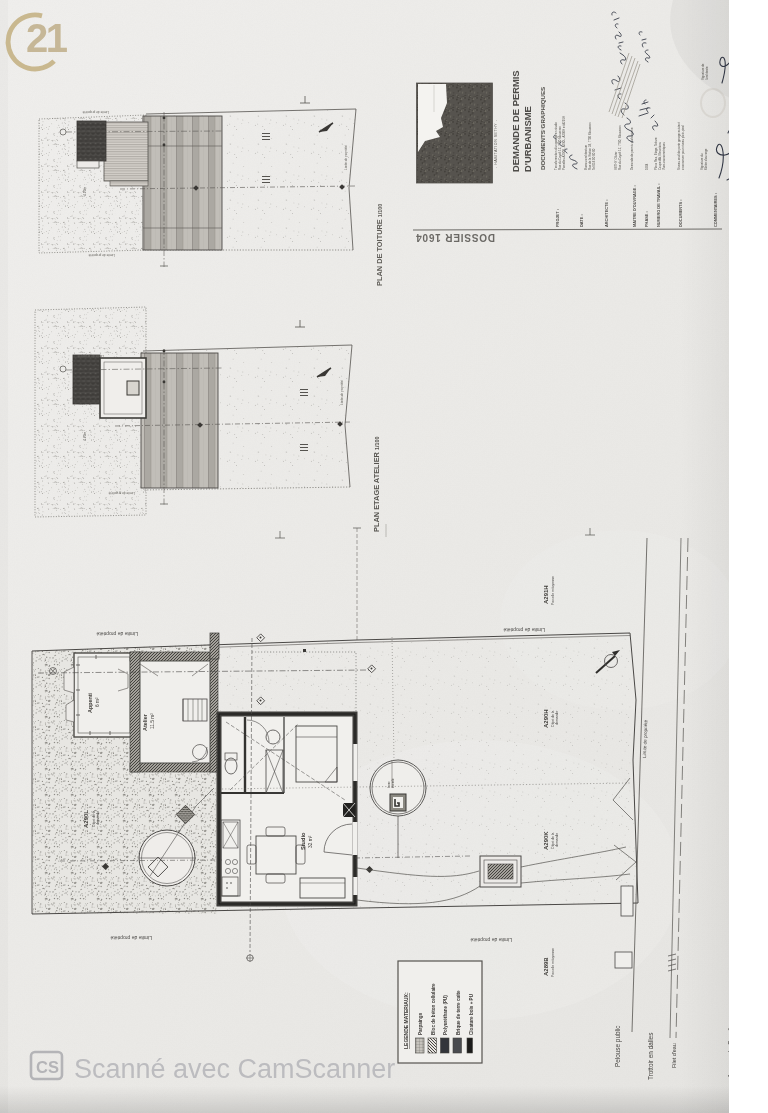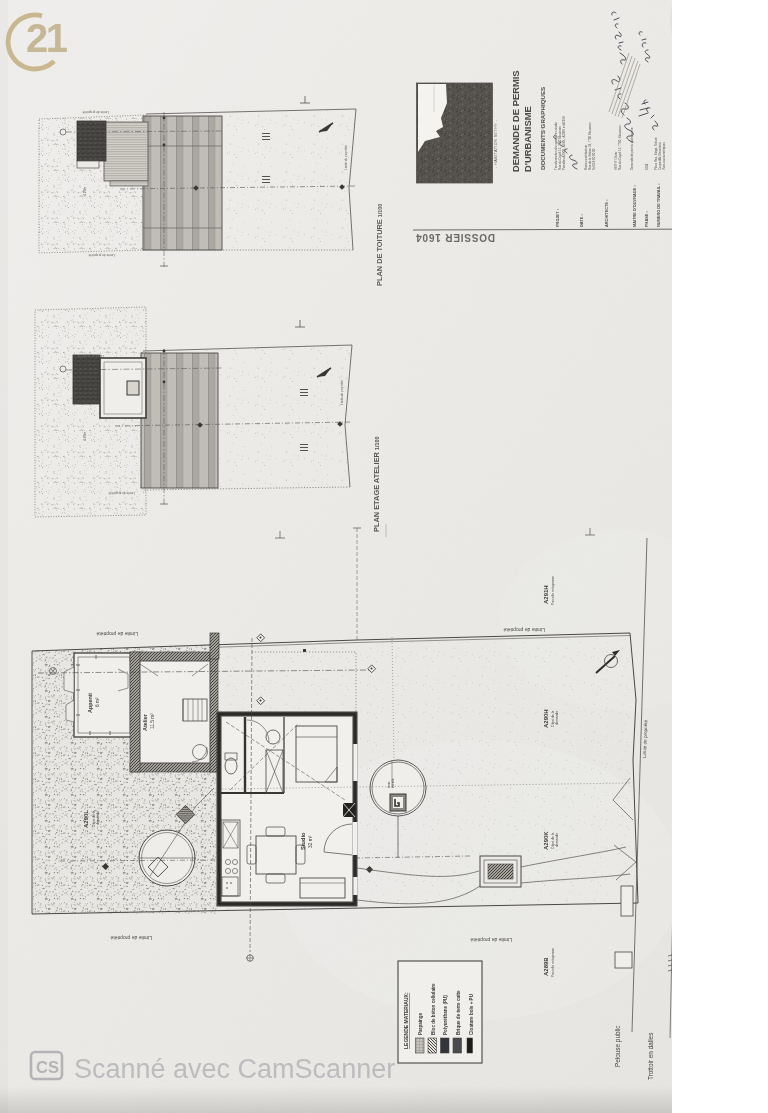--- a/index.html
+++ b/index.html
@@ -1,15 +1,15 @@
 <!DOCTYPE html>
 <html><head><meta charset="utf-8">
 <style>
 html,body{margin:0;padding:0;background:#fff}
-#page{position:relative;width:672px;height:1113px;background:#eeedea;font-family:"Liberation Sans",sans-serif;overflow:hidden}
+#page{position:relative;width:729px;height:1113px;background:#eeedea;font-family:"Liberation Sans",sans-serif;overflow:hidden}
 svg{display:block}
 </style></head><body>
 <div id="page">
 <svg width="768" height="1113" viewBox="0 0 768 1113">
 <defs>
 <linearGradient id="paperG" x1="0" y1="0" x2="1" y2="1">
 <stop offset="0" stop-color="#f0efed"></stop>
           <stop offset="0.55" stop-color="#ebeae7"></stop>
           <stop offset="1" stop-color="#e6e5e2"></stop>
 </linearGradient>

